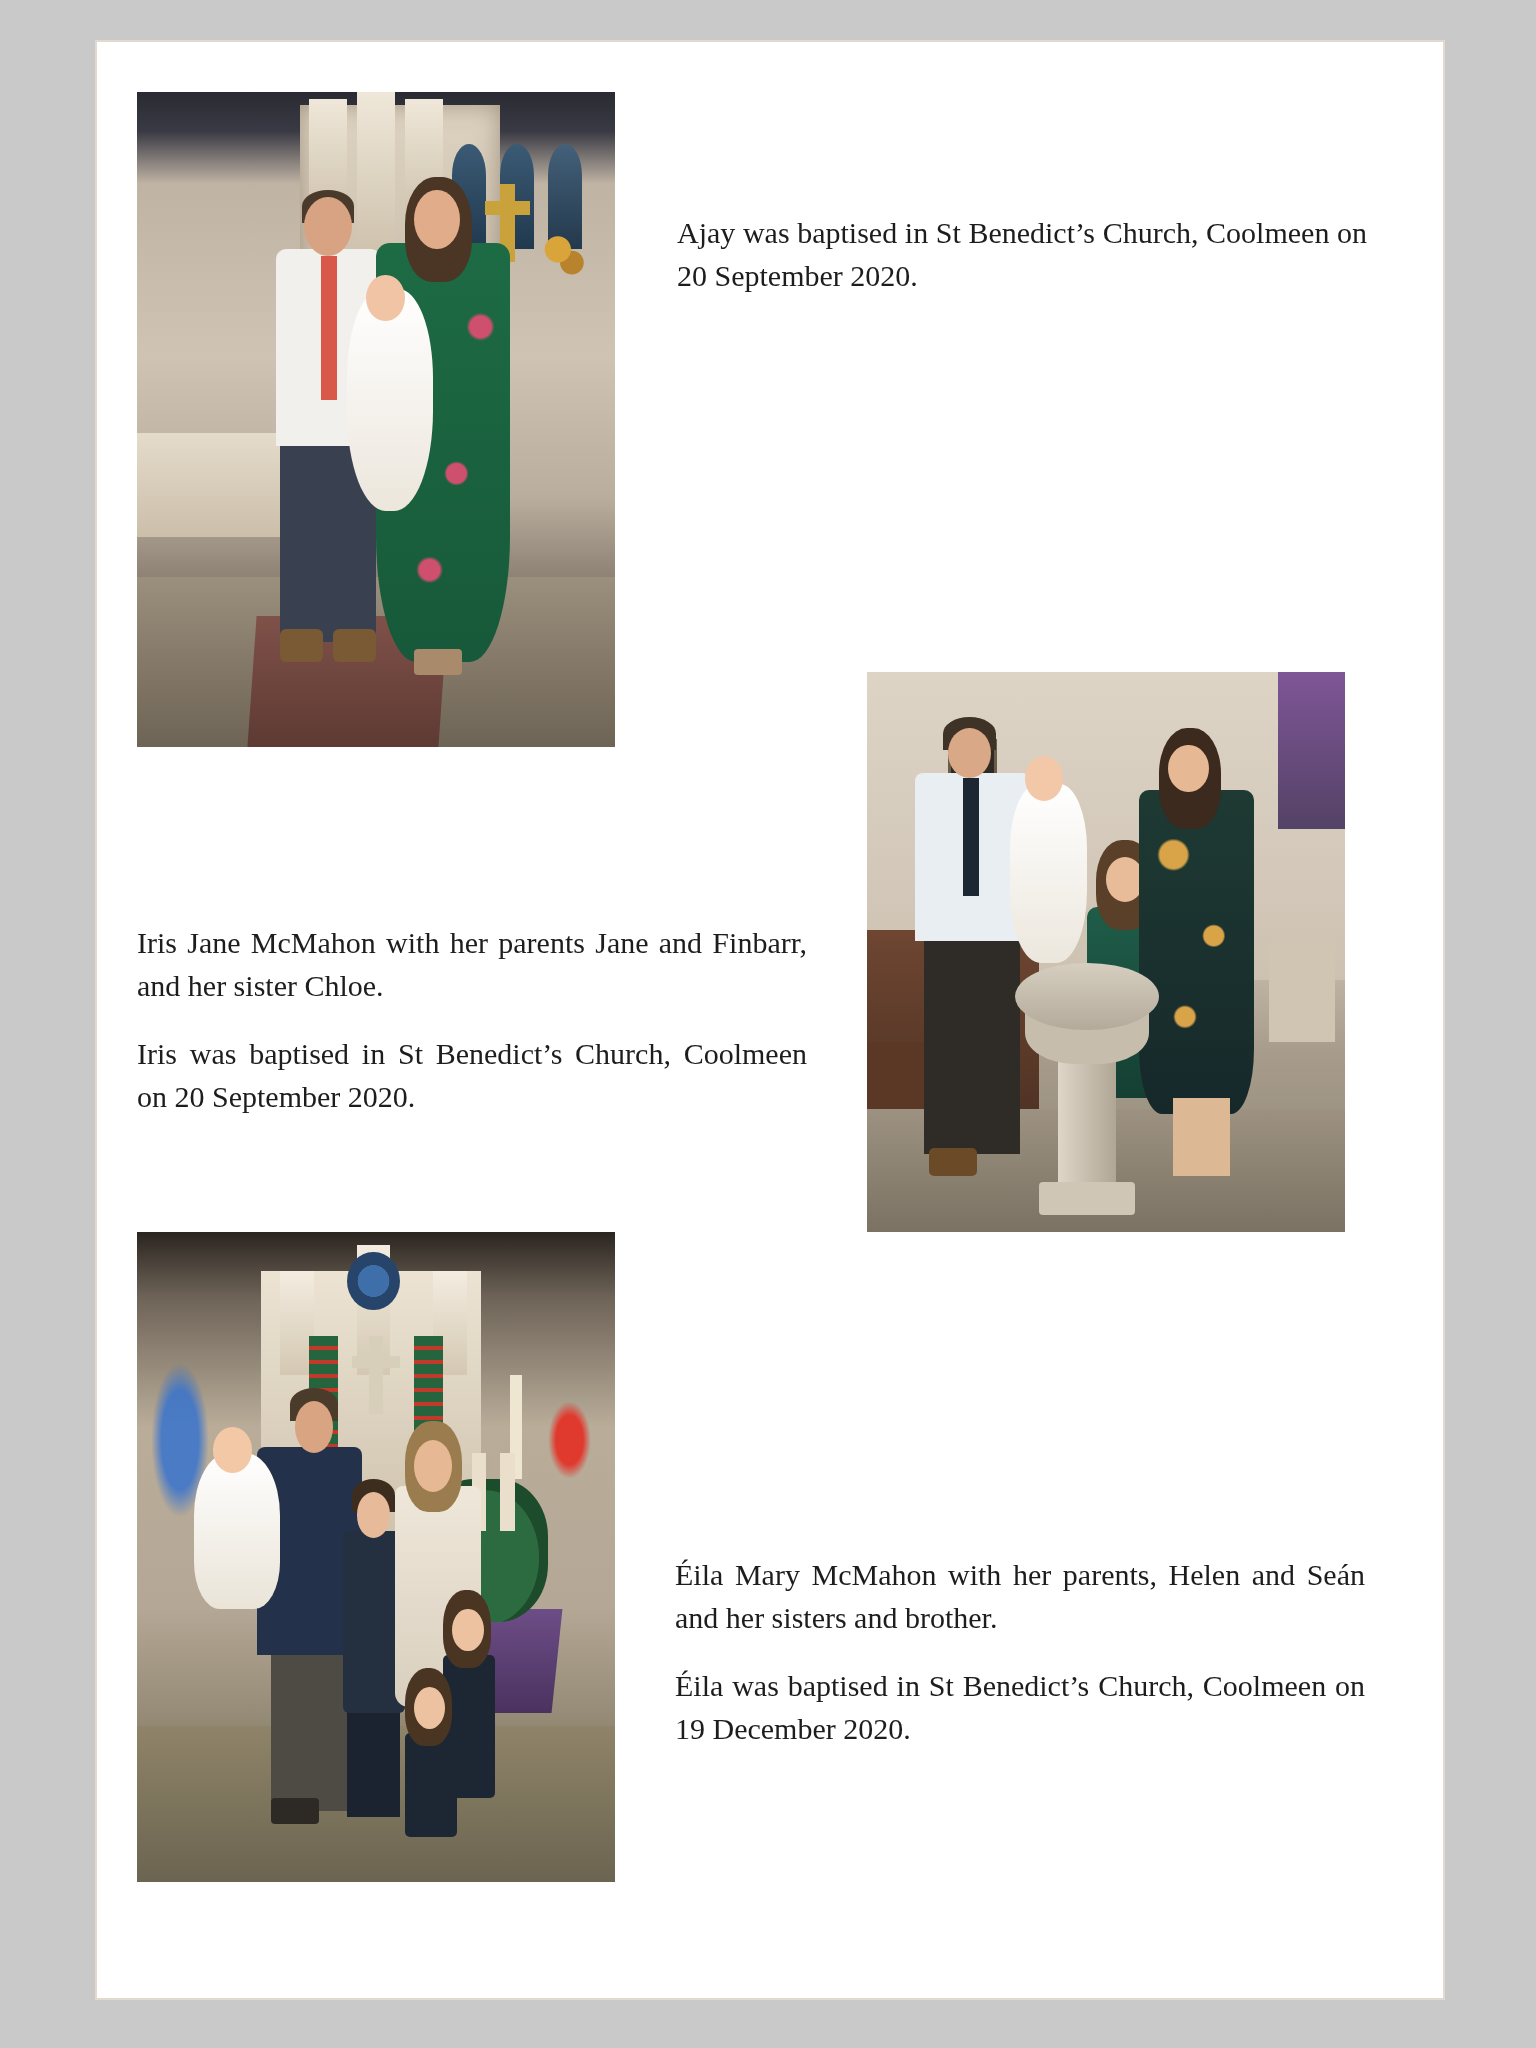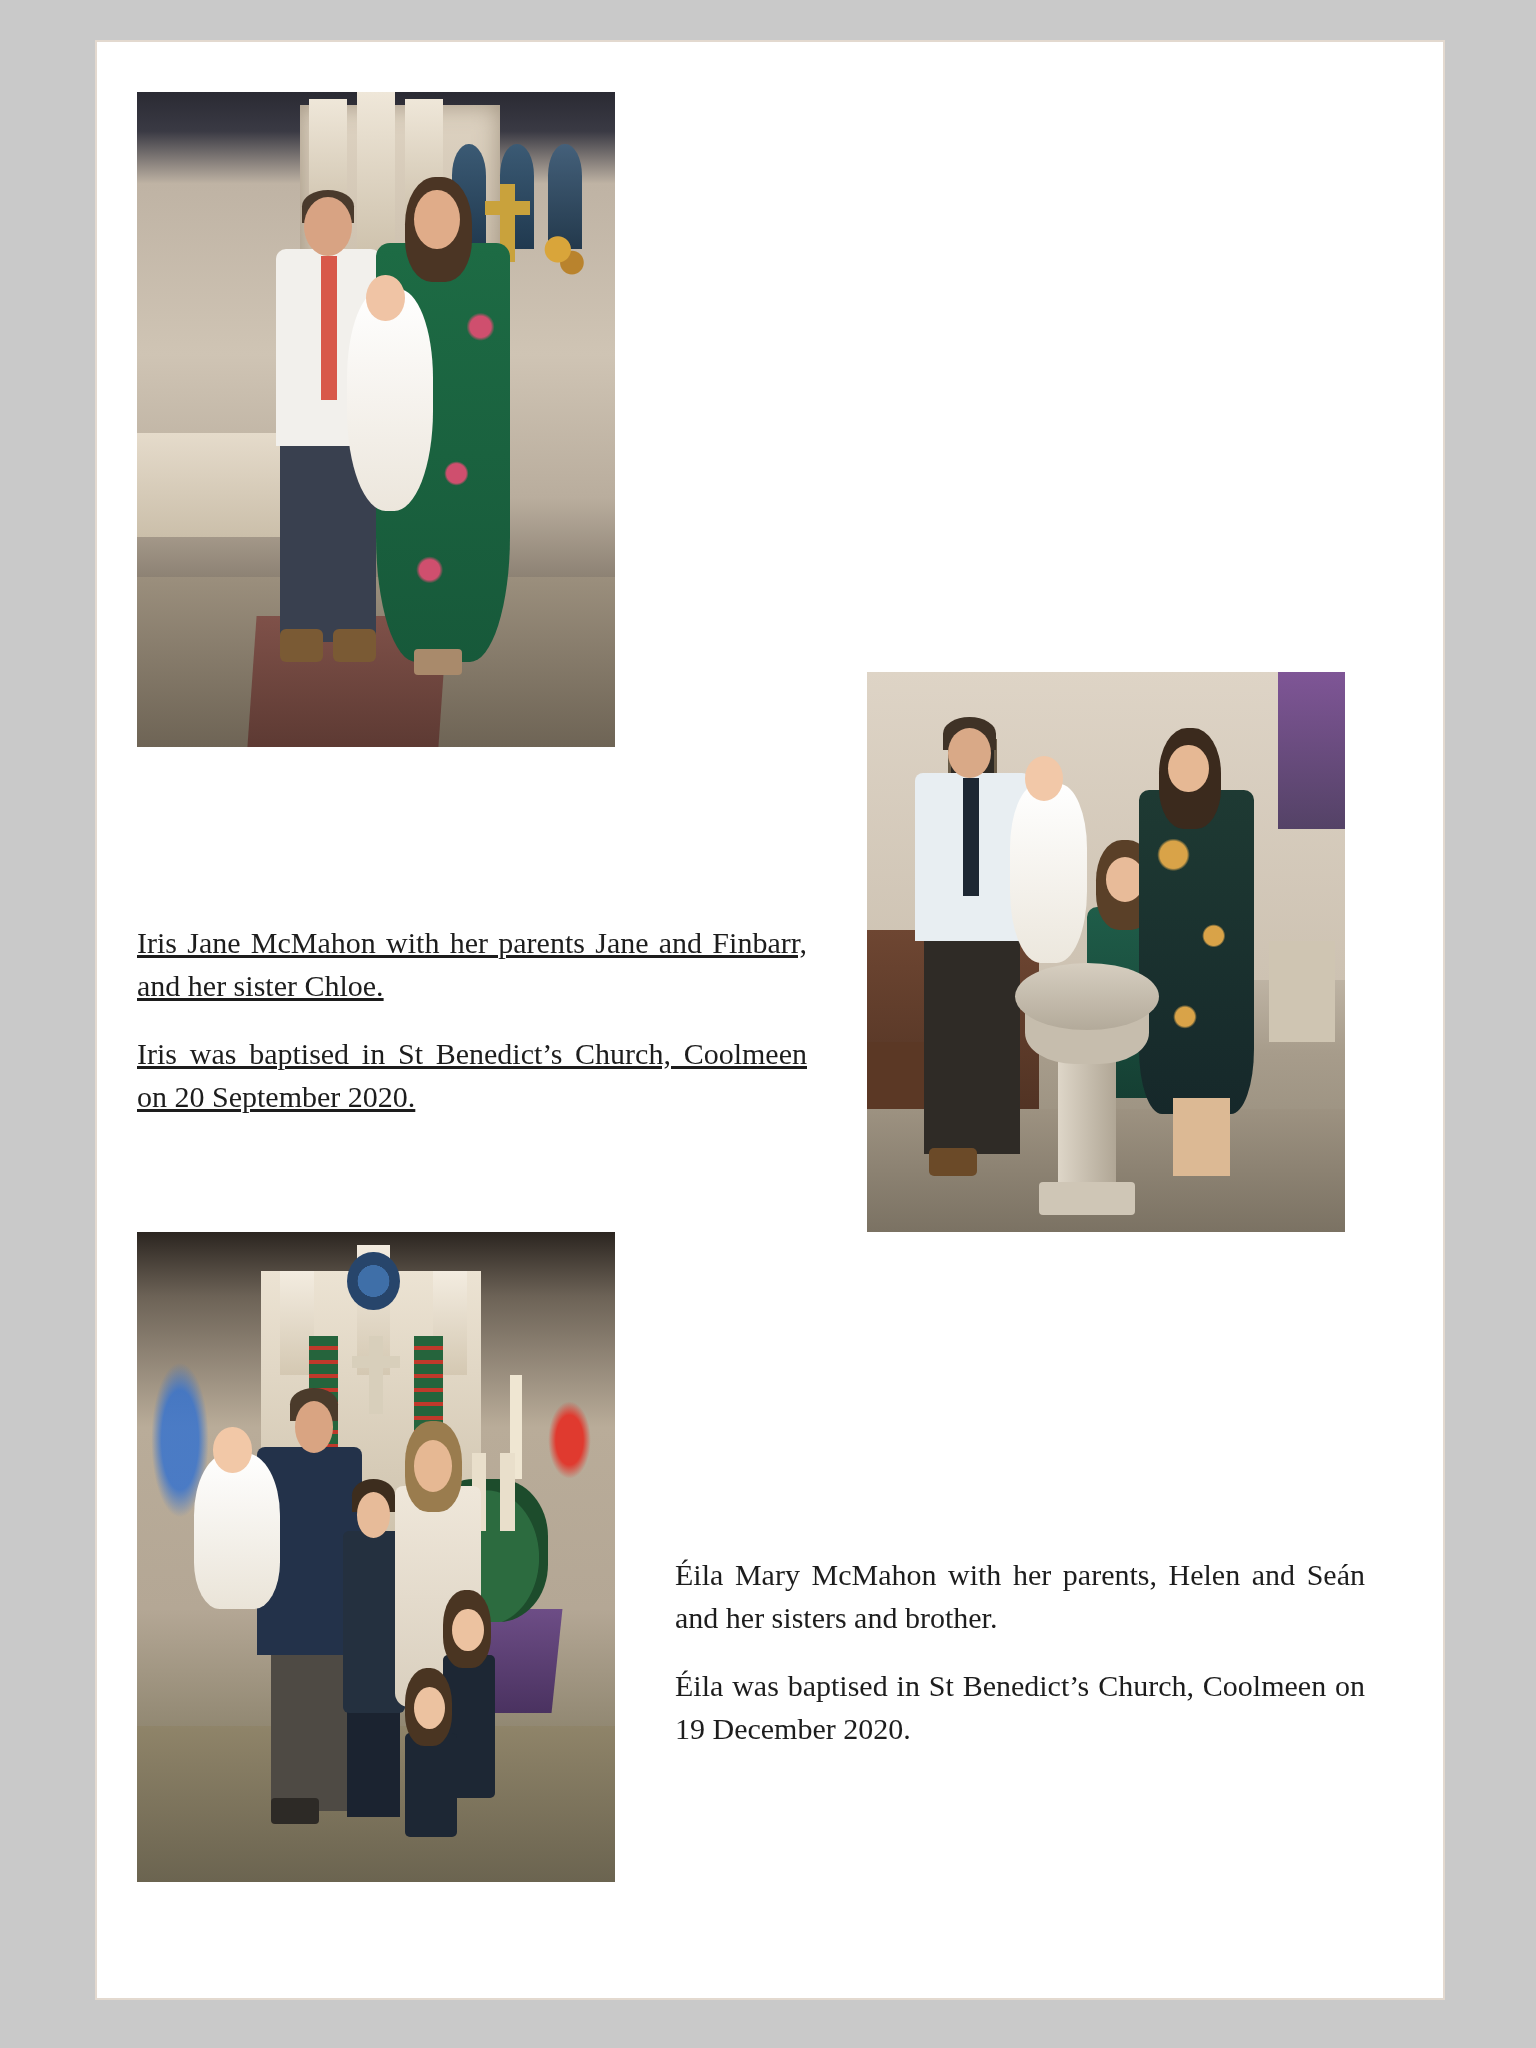--- a/index.html
+++ b/index.html
@@ -217,21 +217,21 @@
   .ph3-wom-dress { position:absolute; left:54%; top:39%; width:18%; height:34%; background:linear-gradient(to bottom,#efe7da,#d9cfbe); border-radius:8px 8px 14px 14px; }
   .ph3-girl1-head { position:absolute; left:66%; top:58%; width:6.5%; height:6.5%; border-radius:50%; background:#ecc2a0; }
   .ph3-girl1-hair { position:absolute; left:64%; top:55%; width:10%; height:12%; border-radius:45% 45% 40% 40%; background:#4a3522; }
   .ph3-girl1-body { position:absolute; left:64%; top:65%; width:11%; height:22%; background:#1d2734; border-radius:5px; }
   .ph3-girl2-head { position:absolute; left:58%; top:70%; width:6.5%; height:6.5%; border-radius:50%; background:#ecc2a0; }
   .ph3-girl2-hair { position:absolute; left:56%; top:67%; width:10%; height:12%; border-radius:45% 45% 40% 40%; background:#4a3522; }
   .ph3-girl2-body { position:absolute; left:56%; top:77%; width:11%; height:16%; background:#1d2734; border-radius:5px; }
 
   
   #caption-1 { left: 580px; top: 170px; width: 690px; }
-  #caption-2 { left: 40px; top: 880px; width: 670px; text-decoration: underline; }
+  #caption-2 { left: 40px; top: 880px; width: 670px; }
   #caption-3 { left: 578px; top: 1512px; width: 690px; }
 </style>
 </head>
 <body>
 
 <div class="page">
   <div class="page-inner">
 
     <div class="photo" id="photo-1">
       <div class="scene">
@@ -259,20 +259,21 @@
         <div class="ph1-wom-hair"></div>
         <div class="ph1-wom-head"></div>
         <div class="ph1-wom-shoe"></div>
         <div class="ph1-baby-gown"></div>
         <div class="ph1-baby-head"></div>
       </div>
 
     </div>
 
     <div class="caption" id="caption-1">
+      <p>Ajay was baptised in St Benedict’s Church, Coolmeen on 20 September 2020.</p>
     </div>
 
     <div class="caption" id="caption-2">
       <p>Iris Jane McMahon with her parents Jane and Finbarr, and her sister Chloe.</p>
       <p>Iris was baptised in St Benedict’s Church, Coolmeen on 20 September 2020.</p>
     </div>
 
     <div class="photo" id="photo-2">
       <div class="scene">
         <div class="ph2-bg"></div>

